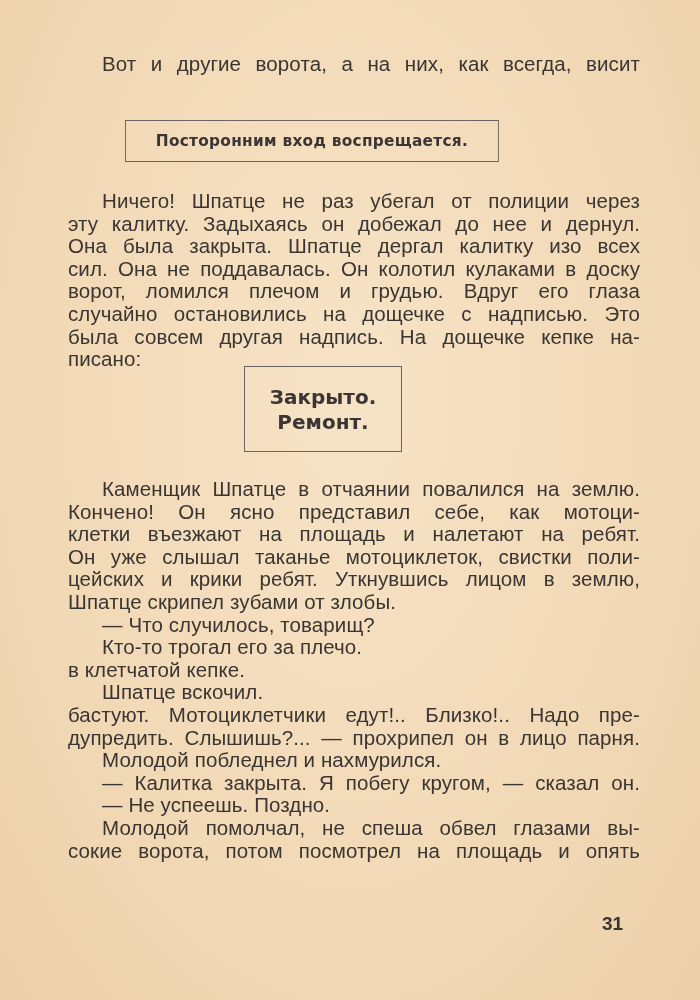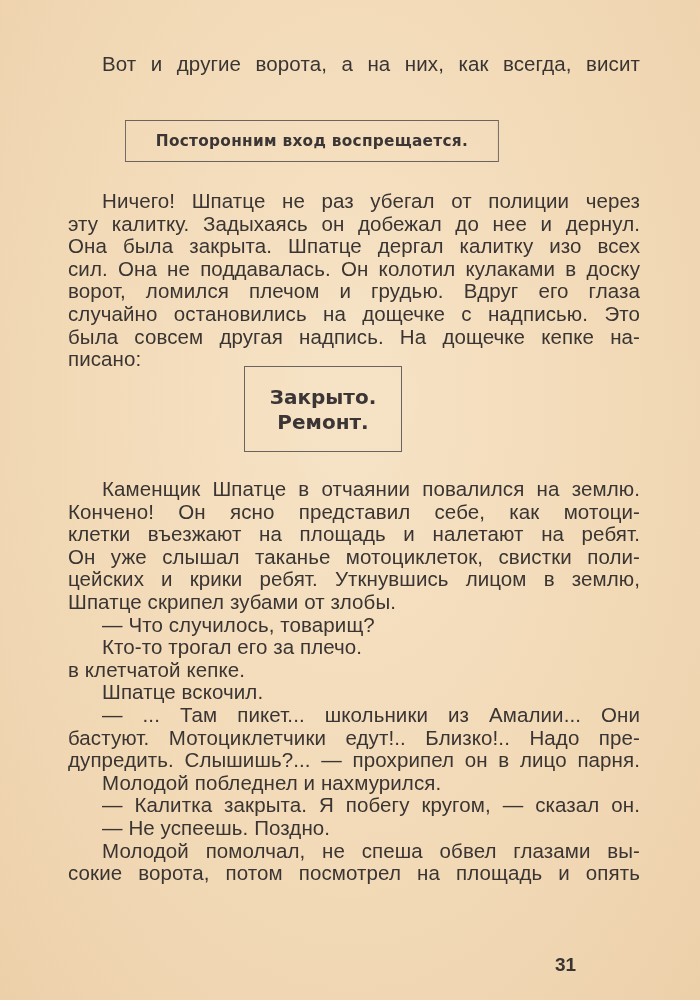--- a/index.html
+++ b/index.html
@@ -20,21 +20,21 @@
   .line { display: block; white-space: nowrap; text-align: justify; text-align-last: justify; height: 22.6px; }
   .line.last { text-align-last: left; }
   .line.indent { padding-left: 34px; }
   .sign {
     position: absolute; border: 1px solid #6b6360;
     font-family: "DejaVu Sans", sans-serif; font-weight: bold;
     color: #3b3535; text-align: center;
   }
   .sign1 { left: 125px; top: 120px; width: 372px; height: 40px; font-size: 16.5px; line-height: 40px; letter-spacing: 0.3px; transform: scaleX(0.93); transform-origin: left; width: 400px;}
   .sign2 { left: 244px; top: 366px; width: 158px; height: 86px; font-size: 20px; line-height: 25px; padding-top: 18px; box-sizing: border-box; }
-  .pagenum { position: absolute; left: 555px; top: 913px; font-size: 19px; font-weight: bold; color: #3a3532; margin-top: 41px; }
+  .pagenum { position: absolute; left: 602px; top: 913px; font-size: 19px; font-weight: bold; color: #3a3532; }
 </style>
 </head>
 <body>
 
 <div class="page">
 
   <div class="text" style="top:53px;">
     <span class="line indent">Вот и другие ворота, а на них, как всегда, висит</span>
   </div>
 
@@ -62,21 +62,20 @@
     <span class="line indent">Каменщик Шпатце в отчаянии повалился на землю.</span>
     <span class="line">Кончено! Он ясно представил себе, как мотоци-</span>
     <span class="line">клетки въезжают на площадь и налетают на ребят.</span>
     <span class="line">Он уже слышал таканье мотоциклеток, свистки поли-</span>
     <span class="line">цейских и крики ребят. Уткнувшись лицом в землю,</span>
     <span class="line last">Шпатце скрипел зубами от злобы.</span>
     <span class="line indent last">— Что случилось, товарищ?</span>
     <span class="line indent last">Кто-то трогал его за плечо.</span>
     <span class="line last">в клетчатой кепке.</span>
     <span class="line indent last">Шпатце вскочил.</span>
-    <span class="line indent">— ... Там пикет... школьники из Амалии... Они</span>
     <span class="line">бастуют. Мотоциклетчики едут!.. Близко!.. Надо пре-</span>
     <span class="line">дупредить. Слышишь?... — прохрипел он в лицо парня.</span>
     <span class="line indent last">Молодой побледнел и нахмурился.</span>
     <span class="line indent">— Калитка закрыта. Я побегу кругом, — сказал он.</span>
     <span class="line indent last">— Не успеешь. Поздно.</span>
     <span class="line indent">Молодой помолчал, не спеша обвел глазами вы-</span>
     <span class="line">сокие ворота, потом посмотрел на площадь и опять</span>
   </div>
 
   <div class="pagenum">31</div>

